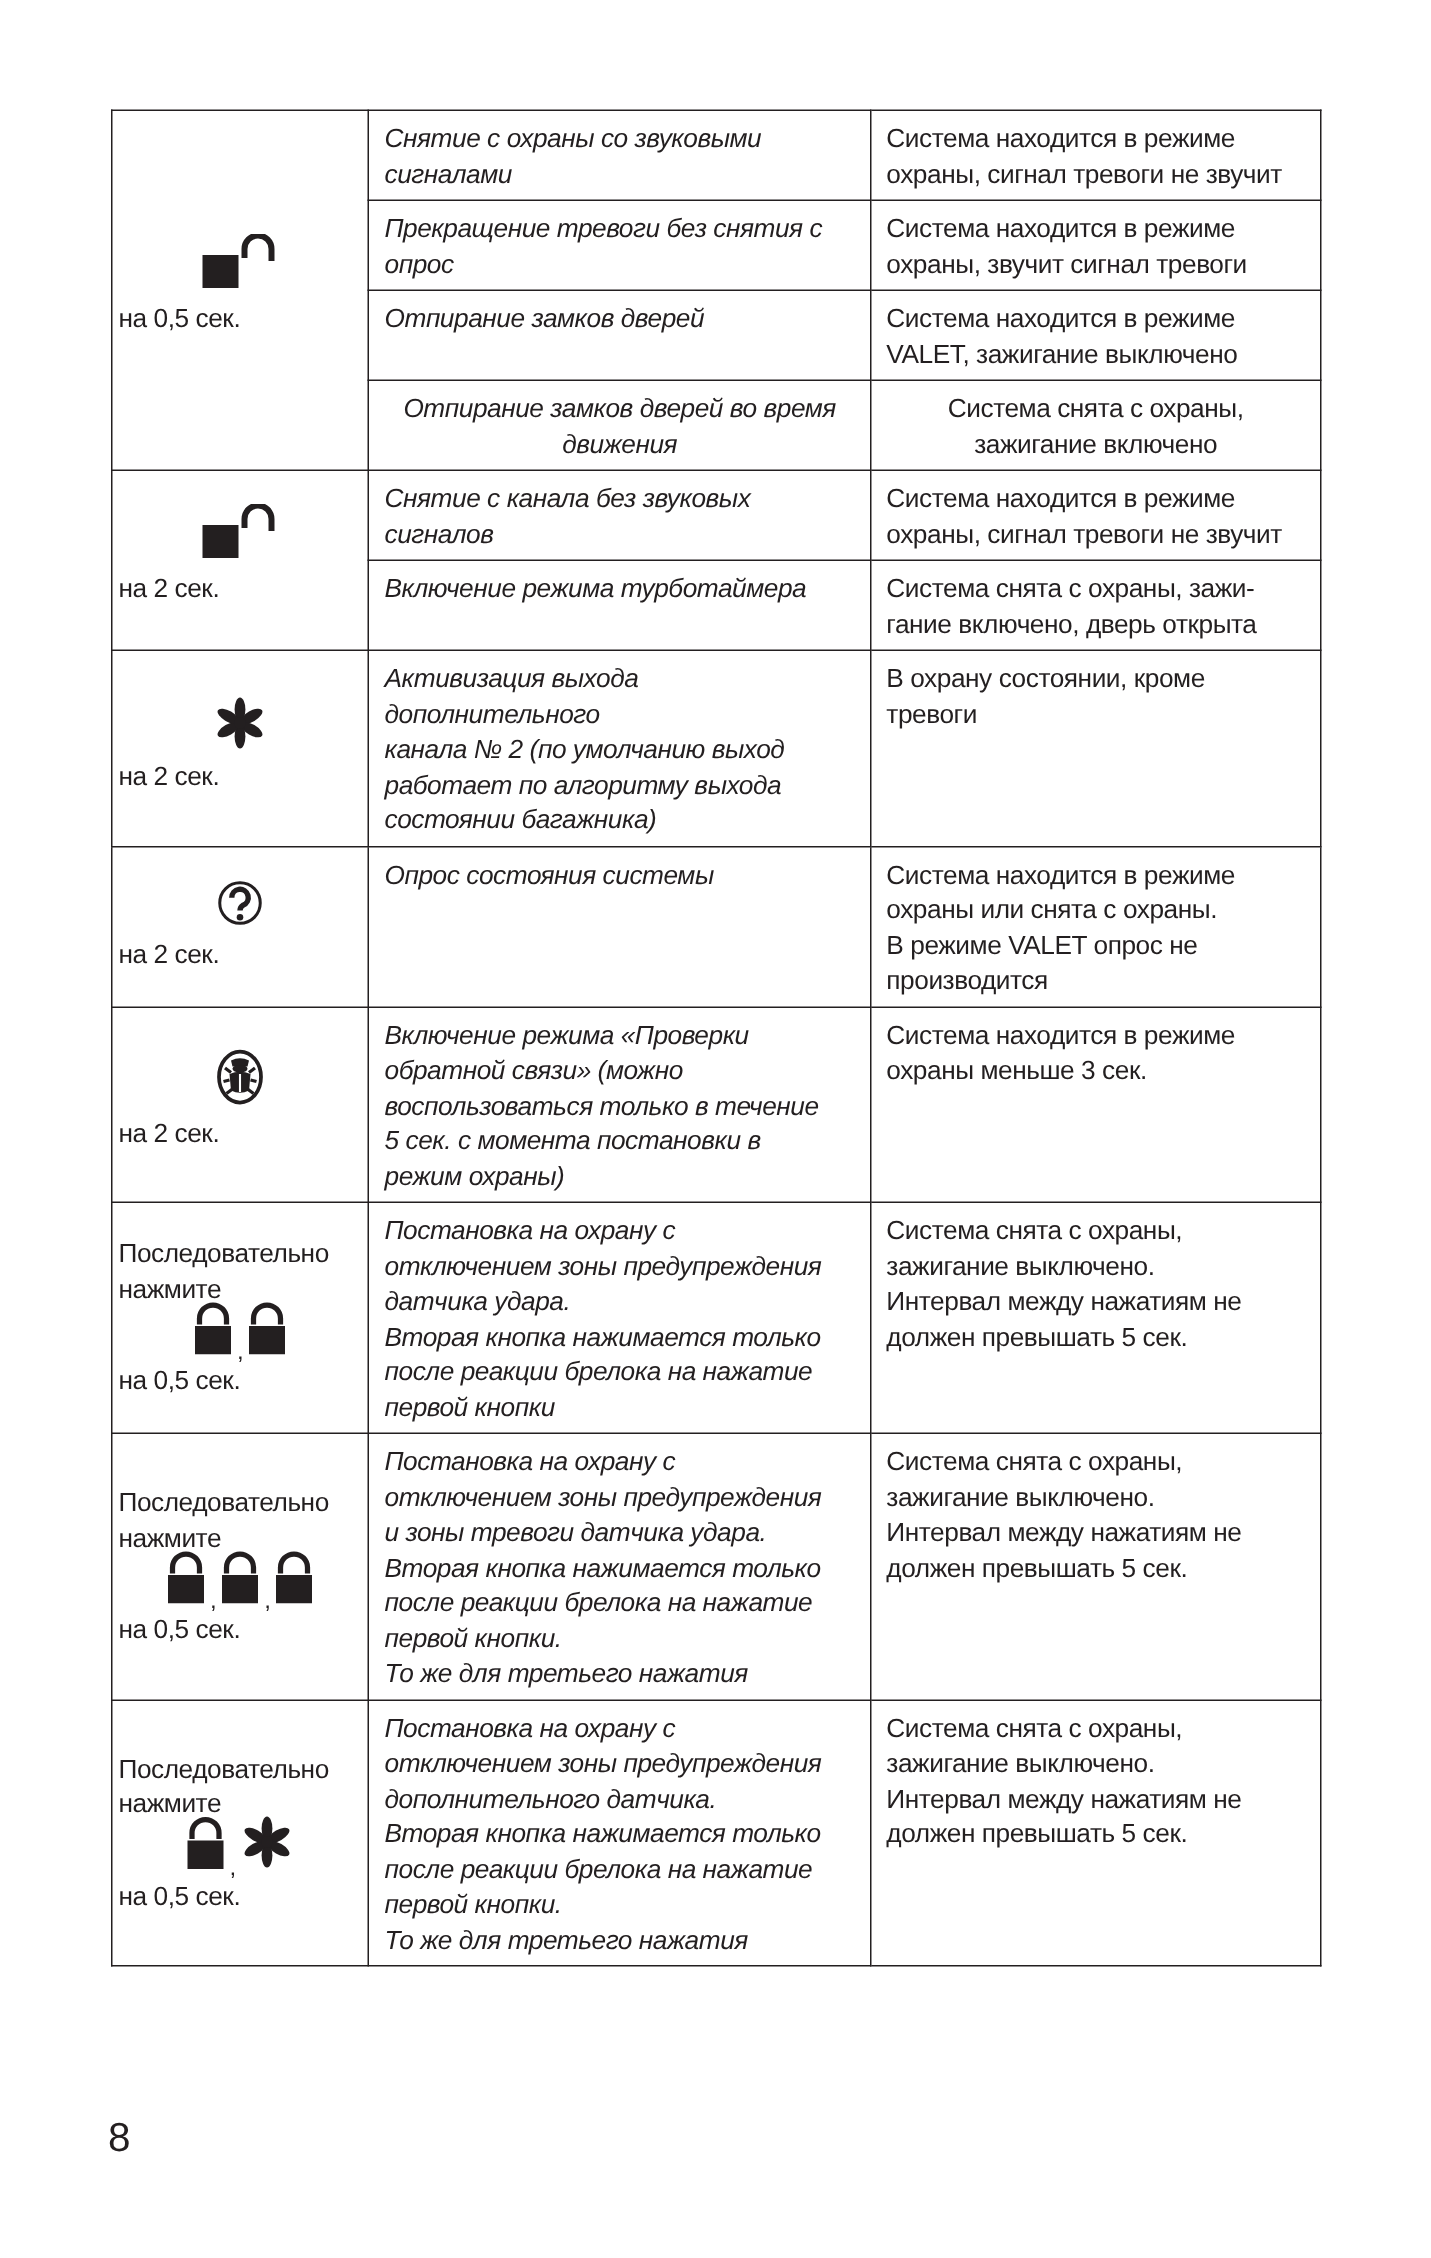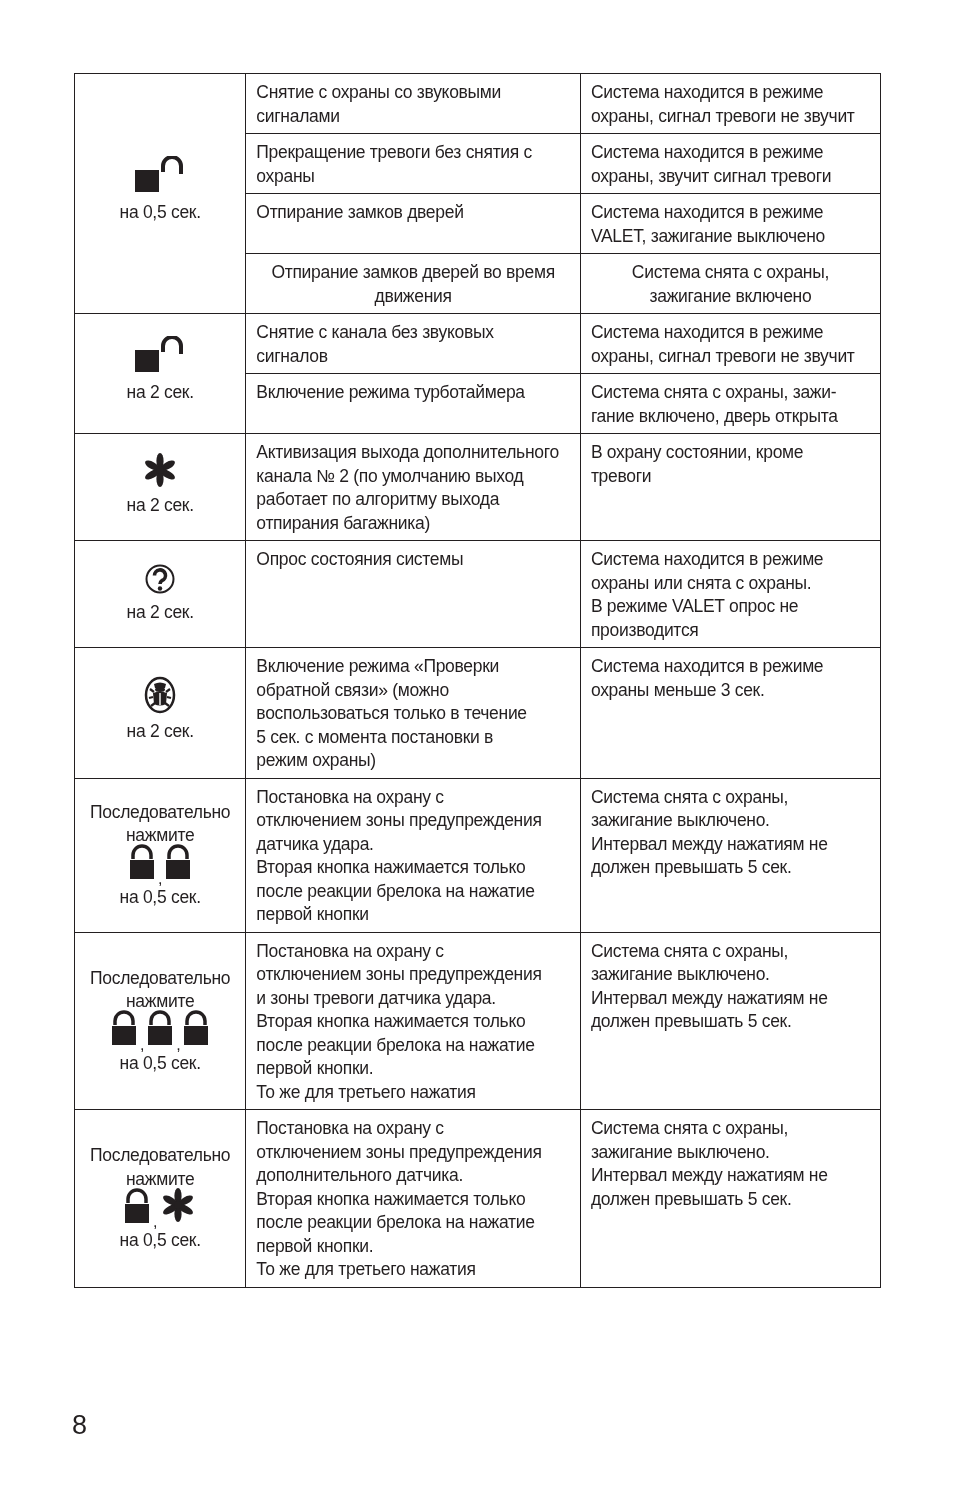--- a/index.html
+++ b/index.html
@@ -1,20 +1,20 @@
 <!DOCTYPE html>
 <html><head>
 <meta charset="utf-8">
 <style>
   html, body { margin:0; padding:0; background:#ffffff; }
   body { width:954px; height:1505px; position:relative; font-family:"Liberation Sans", sans-serif; color:#231f20; }
   .tbl { position:absolute; left:74px; top:73px; width:807px; border-collapse:collapse; table-layout:fixed; }
   .tbl td { border:1.5px solid #231f20; vertical-align:top; font-size:17.5px; line-height:23.5px; padding:7px 10px 5px 10px; letter-spacing:-0.3px; }
-  .tbl td.c1 { width:160px; text-align:center; vertical-align:middle; padding:6px 4px; }
-  .tbl td.c2 { width:309px; }
+  .tbl td.c1 { width:160px; text-align:left; vertical-align:middle; padding:6px 4px; }
+  .tbl td.c2 { width:309px;font-style:italic; }
   .tbl td.c3 { width:275px; }
   .line { display:block; }
   .ico { display:inline-block; vertical-align:bottom; }
   .icorow { display:flex; justify-content:center; align-items:flex-end; gap:2px; height:38px; }
   .comma { font-size:16px; line-height:14px; margin:0 1px; }
   .page-num { position:absolute; left:72px; top:1410px; font-size:27px; }
 </style>
 </head>
 <body>
 
@@ -35,21 +35,21 @@
           <span class="line">сигналами</span>
         </td>
         <td class="c3">
           <span class="line">Система находится в режиме</span>
           <span class="line">охраны, сигнал тревоги не звучит</span>
         </td>
       </tr>
       <tr style="height: 60px;">
         <td class="c2">
           <span class="line">Прекращение тревоги без снятия с</span>
-          <span class="line">охраны</span>
+          <span class="line">опрос</span>
         </td>
         <td class="c3">
           <span class="line">Система находится в режиме</span>
           <span class="line">охраны, звучит сигнал тревоги</span>
         </td>
       </tr>
       <tr style="height: 60px;">
         <td class="c2">
           <span class="line">Отпирание замков дверей</span>
         </td>
@@ -110,21 +110,21 @@
                   <circle r="4"></circle>
                 </g>
               </svg></span>
           </div>
           <span class="line">на 2 сек.</span>
         </td>
         <td class="c2">
           <span class="line">Активизация выхода дополнительного</span>
           <span class="line">канала № 2 (по умолчанию выход</span>
           <span class="line">работает по алгоритму выхода</span>
-          <span class="line">отпирания багажника)</span>
+          <span class="line">состоянии багажника)</span>
         </td>
         <td class="c3">
           <span class="line">В охрану состоянии, кроме</span>
           <span class="line">тревоги</span>
         </td>
       </tr>
       <tr style="height: 107px;">
         <td class="c1" rowspan="1">
           <div class="icorow">
             <span class="ico"><svg width="32" height="32" viewBox="0 0 32 32">

